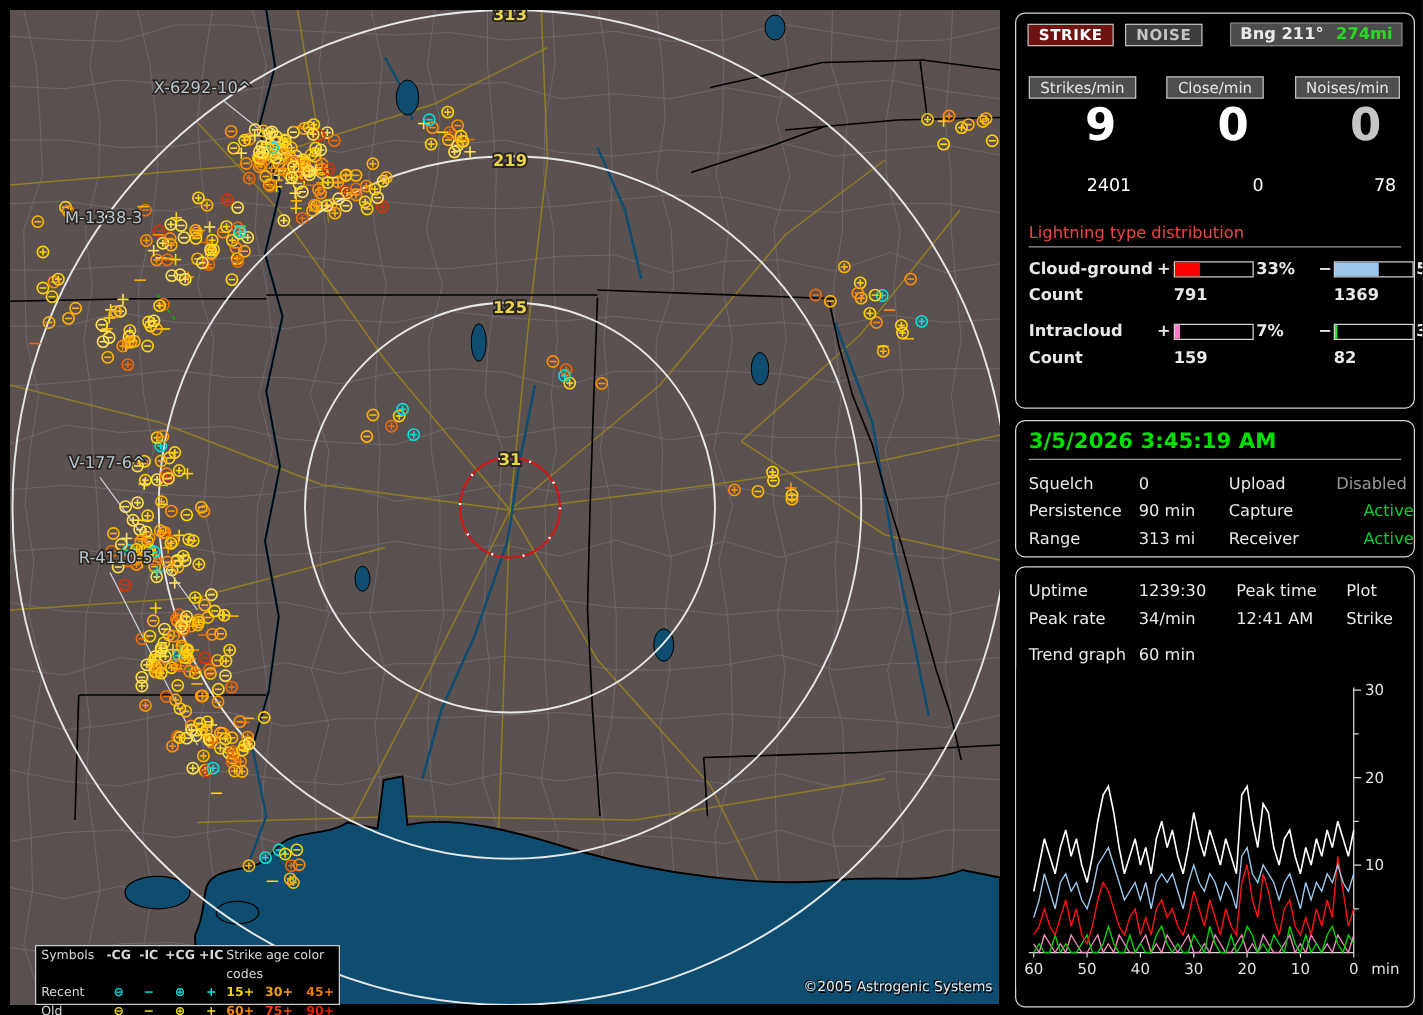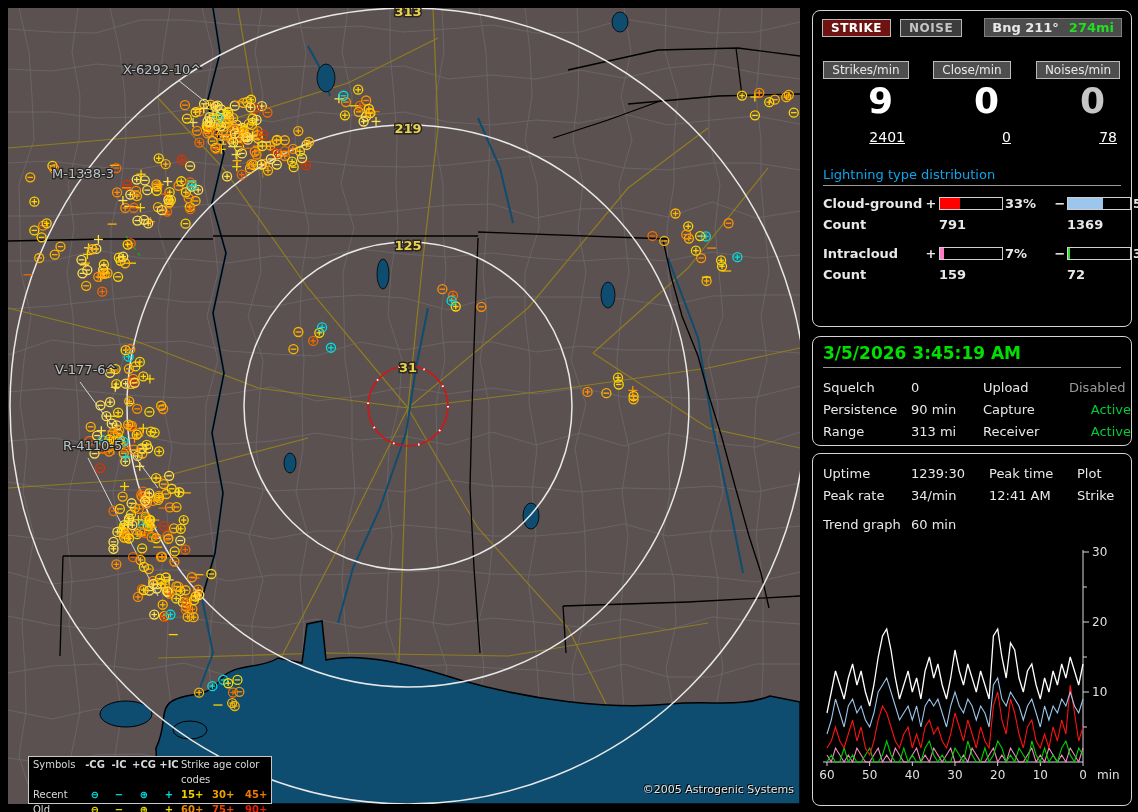--- a/index.html
+++ b/index.html
@@ -28,22 +28,22 @@
   .bngbox{margin-left:auto;background:#4c4c4c;border:1px solid #808080;padding:1px 7px;font-size:13px;font-weight:bold;}
   .bng-dist{color:#22dd22;margin-left:10px;}
   .col3{display:grid;grid-template-columns:1fr 1fr 1fr;}
   .chiprow{margin-top:24px;}
   .chip{justify-self:center;background:#4e4e4e;border:1px solid #bbb;color:#e8e8e8;
         font-size:12px;padding:0 8px;line-height:16px;}
   .bignum{font-size:36px;font-weight:bold;text-align:right;padding-right:26px;line-height:40px;margin-top:2px;color:#fff;}
   .bignum.dim{color:#c6c6c6;}
   .totlab{font-size:13px;text-align:right;padding-right:14px;margin-top:10px;}
   .totlab.dim{color:#a6a6a6;}
-  .totval{font-size:14px;text-align:right;padding-right:14px;margin-top:8px;color:#fff;text-decoration:underline;}
-  .dist-title{margin:22px 10px 0 10px;font-size:13px;color:#0ea5e9;border-bottom:1px solid #9a9a9a;padding-bottom:3px;}
+  .totval{font-size:14px;text-align:right;padding-right:14px;margin-top:20px;color:#fff;}
+  .dist-title{margin:22px 10px 0 10px;font-size:13px;color:#ef4444;border-bottom:1px solid #9a9a9a;padding-bottom:3px;}
   .dist-grid{display:grid;grid-template-columns:100px 16px 66px 48px 14px 66px auto;
              align-items:center;margin:10px 0 0 10px;font-size:13px;font-weight:bold;}
   .dist-grid.cnt{margin-top:6px;}
   .bar{width:62px;height:11px;border:1px solid #cfcfcf;background:#000;}
   .bar>div{height:100%;}
   .sign{text-align:center;}
   
   .datetime{color:#00e000;font-size:17px;font-weight:bold;margin:6px 10px 0 10px;
             border-bottom:1px solid #9a9a9a;padding-bottom:4px;}
   .kv4{display:grid;grid-template-columns:88px 72px 86px auto;font-size:13px;
@@ -2434,21 +2434,21 @@
           <div id="bar11" style="width: 3%; background: rgb(51, 221, 51);"></div>
         </span>
       <span>3%</span>
     </div>
     <div class="dist-grid cnt">
       <span>Count</span>
       <span></span>
       <span>159</span>
       <span></span>
         <span></span>
-      <span>72</span>
+      <span>82</span>
       <span></span>
     </div>
   </div>
 
   <div class="panel" id="panel2">
     <div class="datetime">3/5/2026 3:45:19 AM</div>
     <div class="kv4">
       <span>Squelch</span>
       <span>0</span>
       <span>Upload</span>

